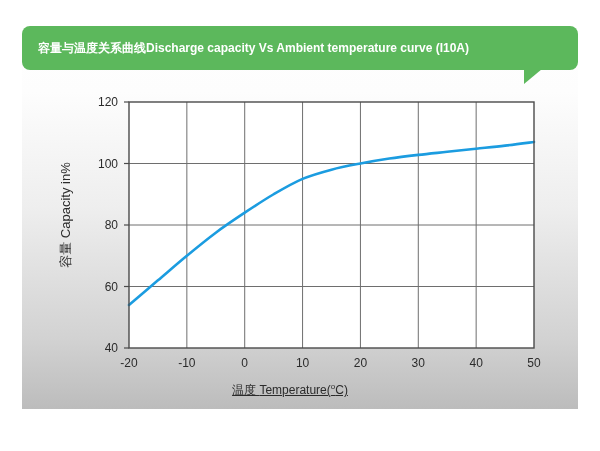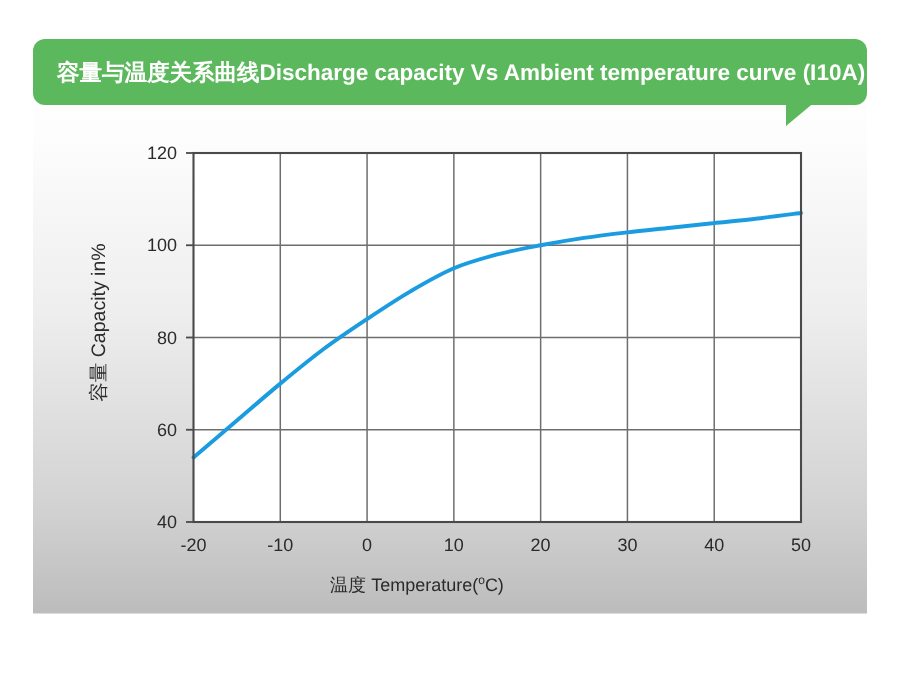--- a/index.html
+++ b/index.html
@@ -39,21 +39,21 @@
     height: 44px;
     background: #5cb85c;
     border-radius: 8px;
     box-sizing: border-box;
     display: flex;
     align-items: center;
     padding-left: 16px;
   }
   .title-text {
     color: #ffffff;
-    font-size: 15px;
+    font-size: 12px;
     font-weight: bold;
     letter-spacing: 0px;
     white-space: nowrap;
     font-family: "Liberation Sans", sans-serif;
   }
   .bubble-tail {
     position: absolute;
     left: 524px;
     top: 69px;
     width: 0;
@@ -80,27 +80,28 @@
     transform: rotate(-90deg);
     transform-origin: center center;
     text-align: center;
     font-size: 13px;
     color: #2b2b2b;
     font-family: "Liberation Sans", sans-serif;
     pointer-events: none;
   }
   .axis-title-x {
     position: absolute;
-    left: 0px;
+    left: 12px;
     top: 304px;
     width: 512px;
     text-align: center;
     font-size: 12px;
     color: #2b2b2b;
     font-family: "Liberation Sans", sans-serif;
+    text-decoration: underline;
   }
   .sup-deg { font-size: 8px; vertical-align: super; }
 </style>
 </head>
 <body>
 
 <div id="canvas">
 
   <div class="plate"></div>
 

